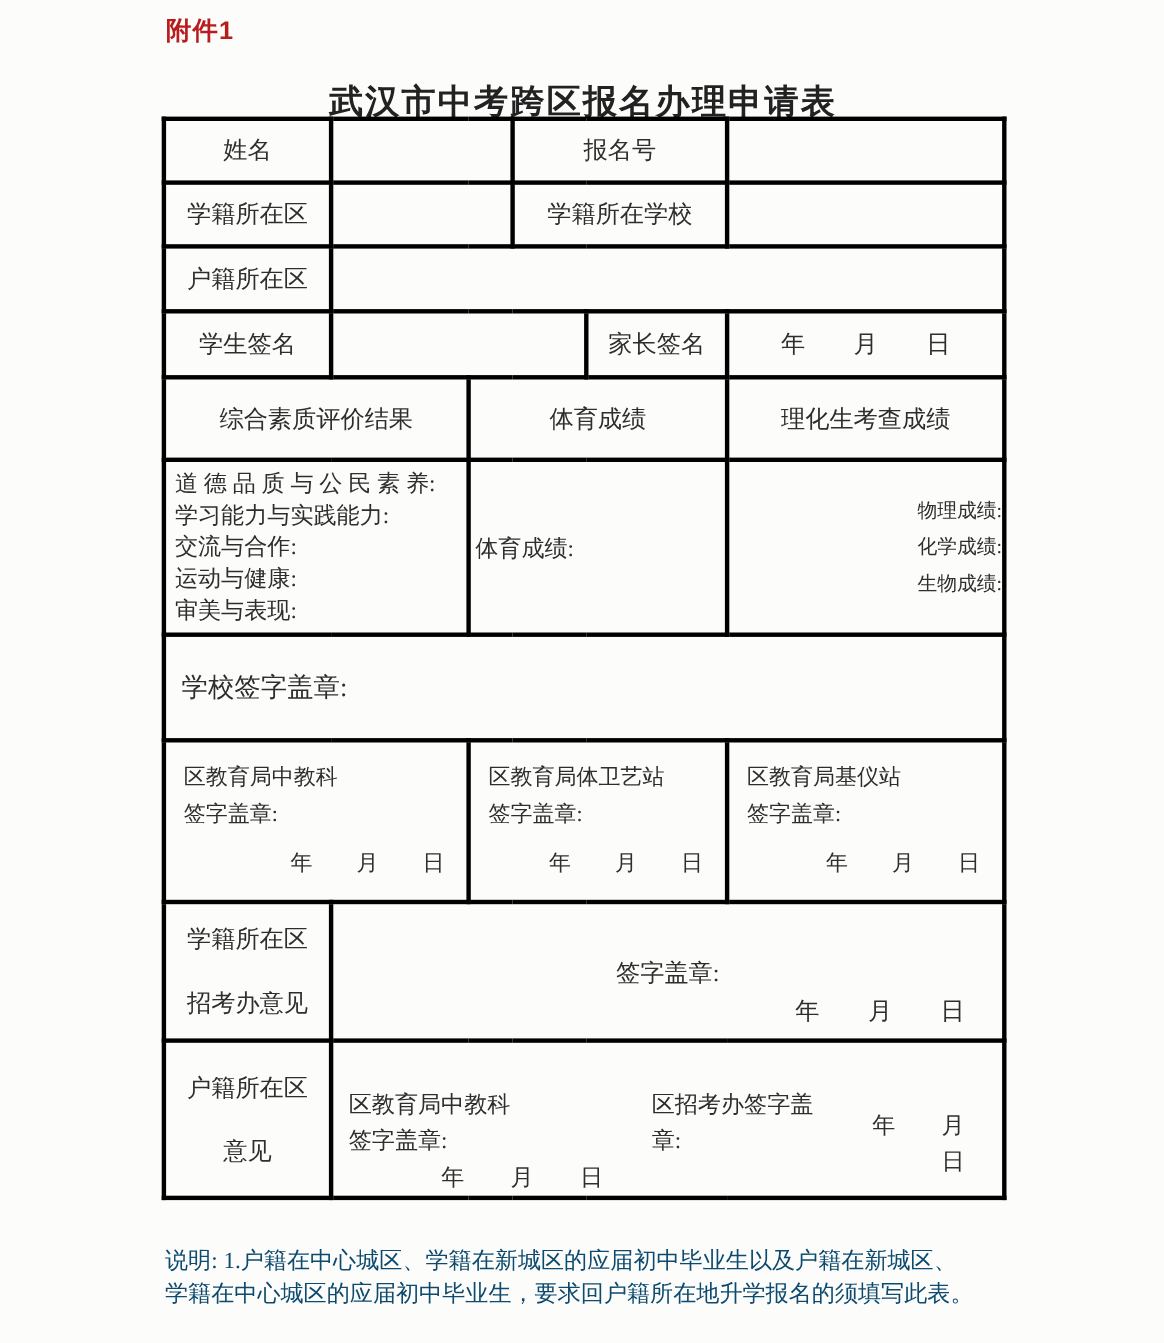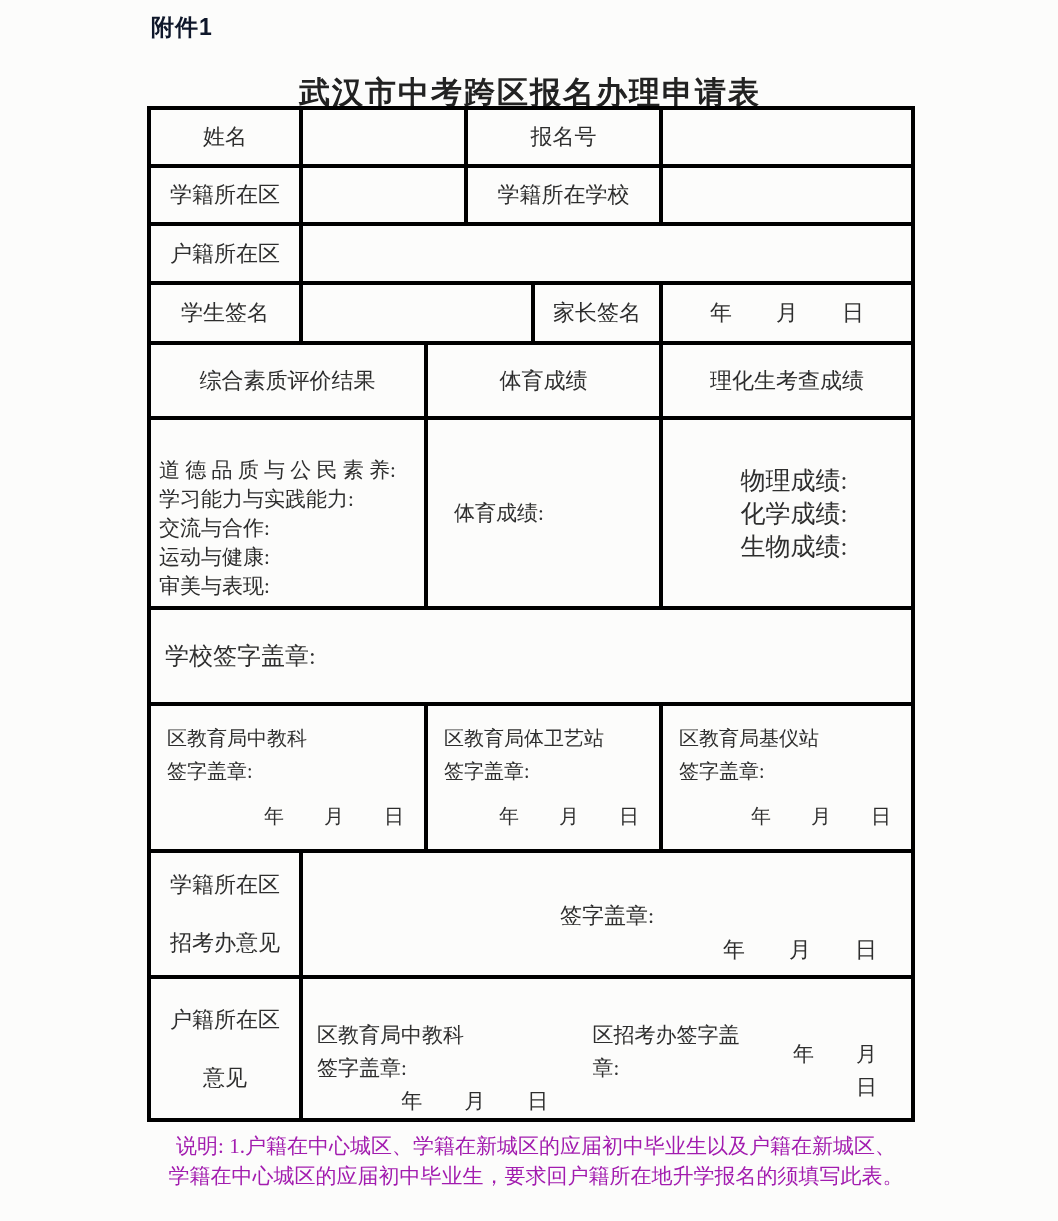--- a/index.html
+++ b/index.html
@@ -16,21 +16,21 @@
     color: #2e2e2e;
     overflow: hidden;
   }
   .attachment {
     position: absolute;
     left: 151px;
     top: 12px;
     font-family: "Liberation Sans", "DejaVu Sans", sans-serif;
     font-size: 23px;
     font-weight: bold;
-    color: #0f172a;
+    color: #b91c1c;
     letter-spacing: 1px;
   }
   .doc-title {
     position: absolute;
     left: 148px;
     top: 72px;
     width: 764px;
     text-align: center;
     font-size: 31px;
     font-weight: bold;
@@ -54,32 +54,31 @@
     overflow: hidden;
   }
   .c { text-align: center; }
 
   
   .detail-list {
     padding: 5px 8px;
     font-size: 21px;
     line-height: 29px;
     text-align: left;
-    margin-top: 31px;
   }
   .pe-line {
-    padding-left: 26px;
+    padding-left: 4px;
     font-size: 21px;
     text-align: left;
   }
   .science-list {
     padding-left: 14px;
-    font-size: 25px;
+    font-size: 18px;
     line-height: 33px;
-    text-align: center;
+    text-align: right;
   }
 
   
   .school-stamp {
     padding-left: 14px;
     font-size: 24px;
     text-align: left;
   }
 
   
@@ -146,22 +145,22 @@
   .residence-right .res-date { margin-top: auto; text-align: right; padding-right: 26px; }
 
   
   .notes {
     position: absolute;
     left: 150px;
     top: 1131px;
     width: 772px;
     font-size: 21px;
     line-height: 30px;
-    color: #a21caf;
-    text-align: center;
+    color: #0c4a6e;
+    text-align: left;
   }
 </style>
 </head>
 <body>
 
 <div class="page">
 
   <div class="attachment">附件1</div>
   <div class="doc-title">武汉市中考跨区报名办理申请表</div>
 

